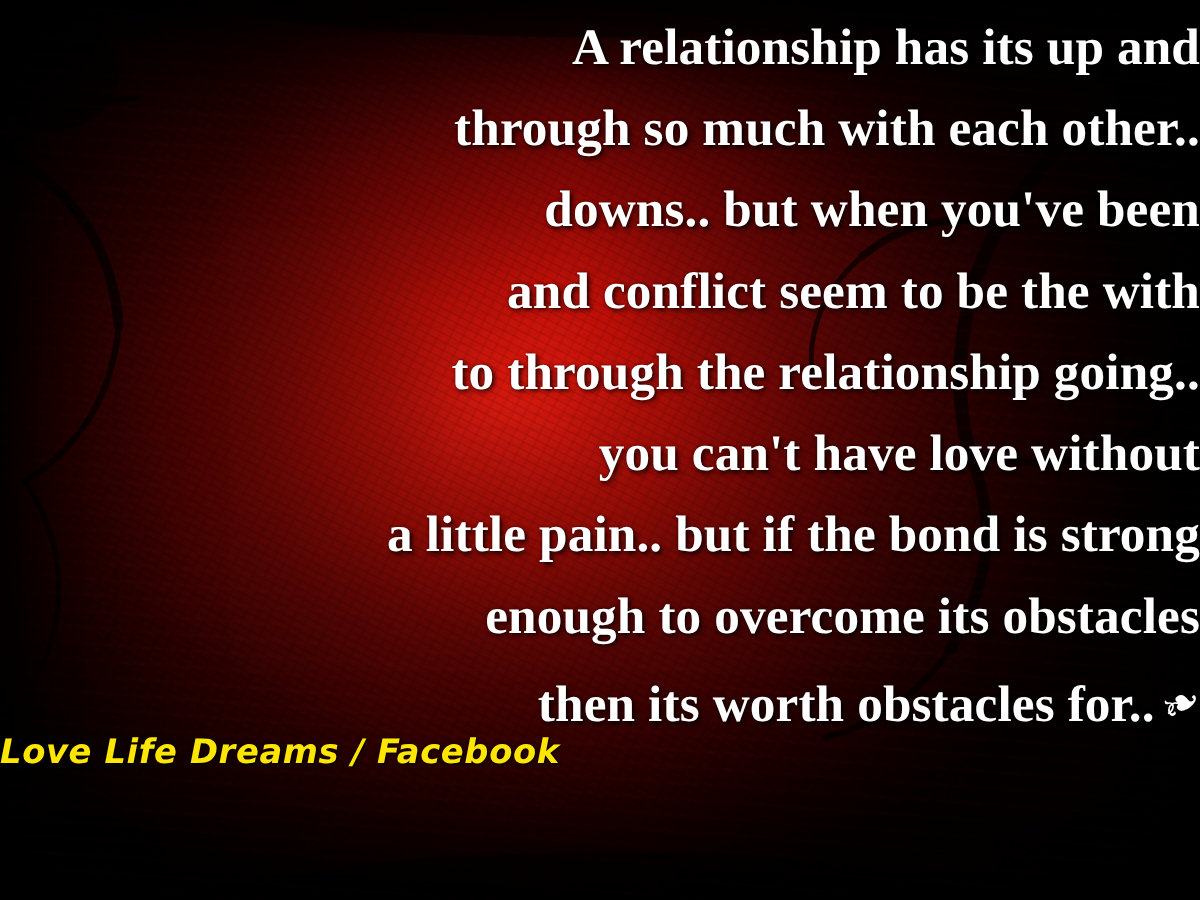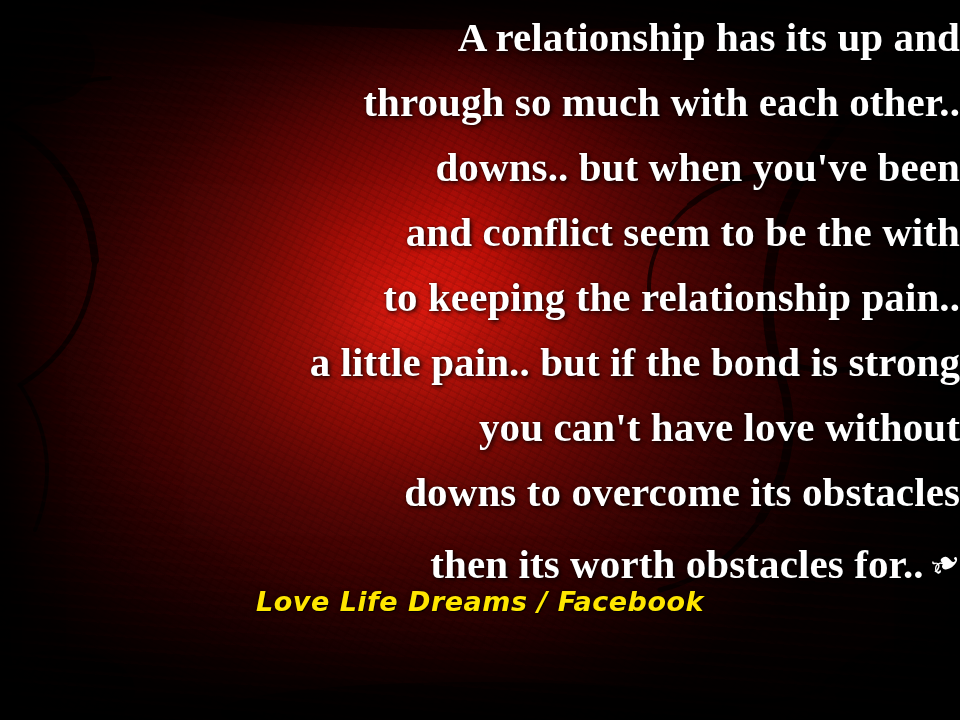--- a/index.html
+++ b/index.html
@@ -88,21 +88,20 @@
     transform: rotate(-28deg) scaleX(1.05);
     vertical-align: 2px;
     margin-left: 6px;
   }
 
   #credit {
     position: absolute;
     left: 0;
     right: 0;
     top: 586px;
-    text-align: center;
     font-family: "DejaVu Sans", sans-serif;
     font-weight: bold;
     font-style: italic;
     font-size: 27px;
     letter-spacing: 0.5px;
     color: #ffe600;
     text-shadow:
       1px 1px 0 rgba(0,0,0,0.8),
       0 0 4px rgba(0,0,0,0.7);
   }
@@ -145,22 +144,22 @@
   <div class="bg-layer bg-grunge"></div>
   <div class="bg-layer bg-speckle"></div>
   <div class="bg-layer bg-vignette"></div>
   <div class="bg-layer bg-edgeframe"></div>
 
   <div id="quote-block">
     <div class="quote-line">A relationship has its up and</div>
     <div class="quote-line">through so much with each other..</div>
     <div class="quote-line">downs.. but when you've been</div>
     <div class="quote-line">and conflict seem to be the with</div>
-    <div class="quote-line">to keeping the relationship pain..</div>
+    <div class="quote-line">to through the relationship going..</div>
+    <div class="quote-line">you can't have love without</div>
     <div class="quote-line">a little pain.. but if the bond is strong</div>
-    <div class="quote-line">you can't have love without</div>
-    <div class="quote-line">downs to overcome its obstacles</div>
+    <div class="quote-line">enough to overcome its obstacles</div>
     <div class="quote-line final"><span>then its worth obstacles for..</span><span class="heart-glyph">❧</span></div>
   </div>
 
   <div id="credit">Love Life Dreams / Facebook</div>
 
 </div>
 
 </body></html>

